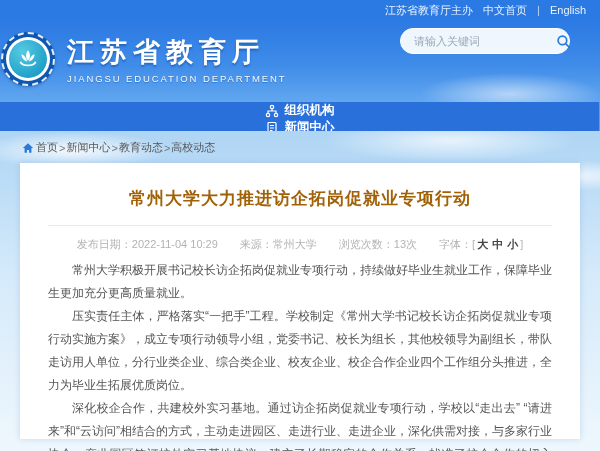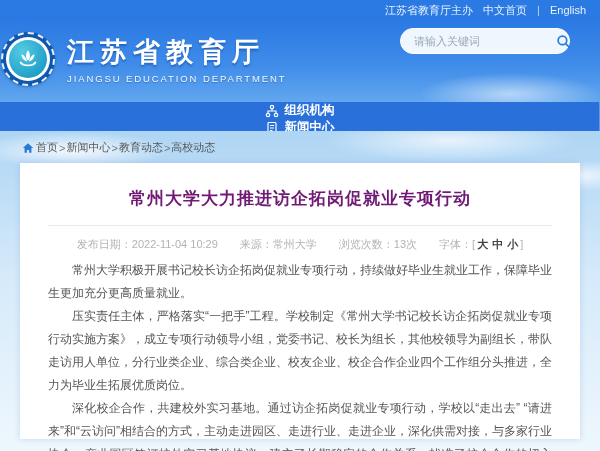--- a/index.html
+++ b/index.html
@@ -43,21 +43,21 @@
     radial-gradient(ellipse 140px 26px at 12% 6%, rgba(255,255,255,.85), rgba(255,255,255,0) 70%),
     radial-gradient(ellipse 180px 30px at 75% 3%, rgba(255,255,255,.7), rgba(255,255,255,0) 70%),
     radial-gradient(ellipse 120px 22px at 95% 14%, rgba(255,255,255,.8), rgba(255,255,255,0) 70%); }
   .breadcrumb { position:relative; display:flex; align-items:center; padding:9px 0 0 22px; font-size:11px; color:#555; }
   .breadcrumb a { color:#555; text-decoration:none; cursor:pointer; }
   .crumb-sep { color:#777; margin:0 1px; }
   .home-icon { display:flex; align-items:center; color:#2a78d8; margin-right:2px; }
 
   .card { position:relative; margin:8px 20px 0; background:#fff; height:calc(100% - 44px);
     padding:24px 28px 16px; box-shadow:0 0 6px rgba(110,150,195,.3); }
-  .article-title { text-align:center; font-size:17px; font-weight:bold; color:#701a75; letter-spacing:1px; margin-bottom:15px; }
+  .article-title { text-align:center; font-size:17px; font-weight:bold; color:#a16207; letter-spacing:1px; margin-bottom:15px; }
   .title-divider { border-top:1px solid #e9e9e9; margin-bottom:11px; }
   .meta { text-align:center; font-size:11px; color:#b3b3b3; margin-bottom:7px; }
   .meta-item { margin:0 11px; white-space:nowrap; }
   .font-ctl { color:#b3b3b3; }
   .font-ctl .fsz { color:#444; font-weight:bold; margin:0 2px; cursor:pointer; }
   .body p { font-size:12px; line-height:23px; color:#555; text-indent:2em; text-align:justify; }
 </style>
 </head>
 <body>
 

